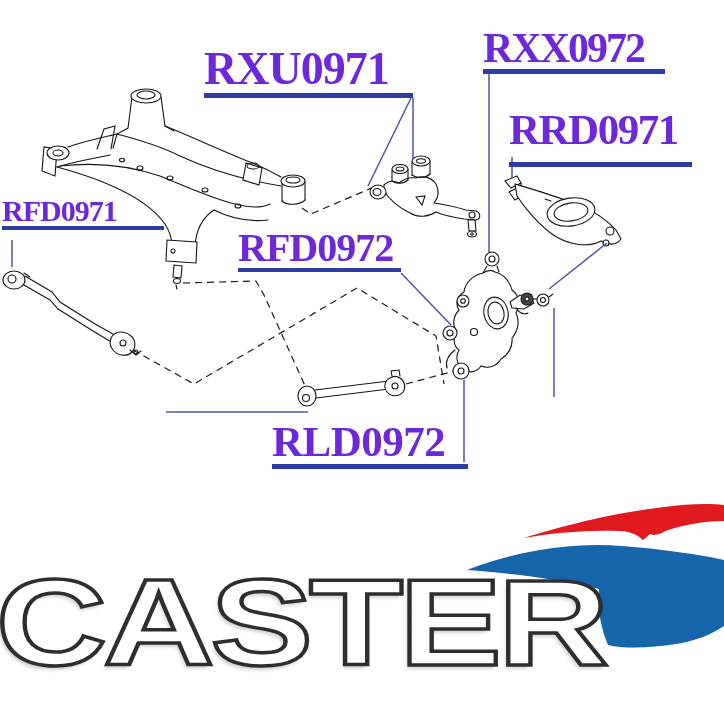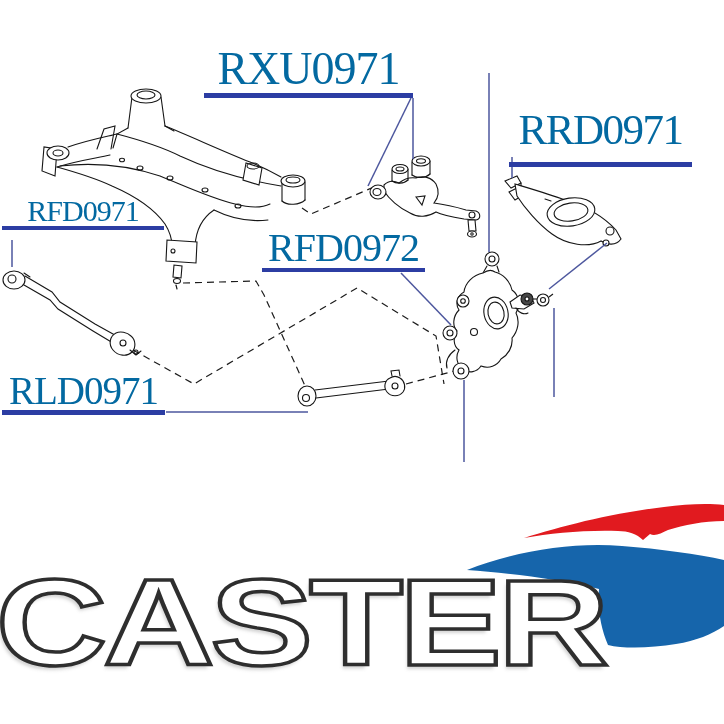--- a/index.html
+++ b/index.html
@@ -2,32 +2,32 @@
 <html><head>
 <meta charset="utf-8">
 <style>
   html,body{margin:0;padding:0;background:#ffffff;}
   .canvas{position:relative;width:724px;height:724px;background:#fff;overflow:hidden;
           font-family:"Liberation Sans",sans-serif;}
   .art{position:absolute;left:0;top:0;}
   .part-label{
     position:absolute;
     font-family:"Liberation Serif","DejaVu Serif",serif;
-    font-weight:normal;
-    color:#0369a1;
+    font-weight:bold;
+    color:#6d28d9;
     line-height:1;
-    text-align:center;
+    text-align:left;
     border-bottom:5px solid #2c3da3;
     white-space:nowrap;
   }
   #lbl-rxu0971{left:204px;top:46px;width:209px;font-size:46px;letter-spacing:-1px;padding-bottom:1px;}
   #lbl-rxx0972{left:483px;top:27px;width:182px;font-size:42px;letter-spacing:-2px;padding-bottom:0;}
   #lbl-rrd0971{left:509px;top:108px;width:183px;font-size:43px;letter-spacing:-1.5px;padding-bottom:11px;}
   #lbl-rfd0971{left:2px;top:196px;width:162px;font-size:30px;letter-spacing:-1px;padding-bottom:0;border-bottom-width:4px;}
-  #lbl-rfd0972{left:238px;top:228px;width:163px;font-size:40px;letter-spacing:-1px;padding-bottom:0;border-bottom-width:4px;margin-left:24px;}
+  #lbl-rfd0972{left:238px;top:228px;width:163px;font-size:40px;letter-spacing:-1px;padding-bottom:0;border-bottom-width:4px;}
   #lbl-rld0971{left:2px;top:371px;width:163px;font-size:39px;letter-spacing:-1px;padding-bottom:0;border-bottom-width:5px;}
   #lbl-rld0972{left:272px;top:420px;width:196px;font-size:43px;letter-spacing:-0.5px;padding-bottom:1px;}
   #lbl-rrd0972{left:519px;top:352px;width:198px;font-size:44px;letter-spacing:-0.5px;padding-bottom:3px;}
   .watermark{
     position:absolute;left:-4px;top:562px;
     font-family:"Liberation Sans",sans-serif;
     font-weight:bold;font-size:122px;line-height:1;
     letter-spacing:-3px;
     color:#ffffff;
     -webkit-text-stroke:3.5px #2e2e2e;
@@ -179,19 +179,20 @@
       <path d="M554,308 L554,397"></path>
     </g>
 
     <g stroke="none">
       <path fill="#e11a1f" d="M524,538 C562,526 612,513 664,507 C686,504 708,503 724,505 L724,521 C703,521 684,525 668,530 C661,533 655,537 650,534 L643,540 C637,534 628,531 618,531 C584,530 552,533 524,538 Z"></path>
       <path fill="#1665ab" d="M467,570 C515,551 572,542 622,546 C660,549 698,554 724,560 L724,626 C712,634 696,641 676,644 C652,648 624,649 608,645 C601,629 597,608 599,589 C558,579 509,573 467,570 Z"></path>
     </g>
   </svg>
 
   <div class="part-label" id="lbl-rxu0971">RXU0971</div>
+  <div class="part-label" id="lbl-rxx0972">RXX0972</div>
   <div class="part-label" id="lbl-rrd0971">RRD0971</div>
   <div class="part-label" id="lbl-rfd0971">RFD0971</div>
   <div class="part-label" id="lbl-rfd0972">RFD0972</div>
-  <div class="part-label" id="lbl-rld0971">RLD0971</div>
+  <div class="part-label" id="lbl-rld0972">RLD0972</div>
 
   <div class="watermark">CASTER</div>
 </div>
 
 </body></html>

